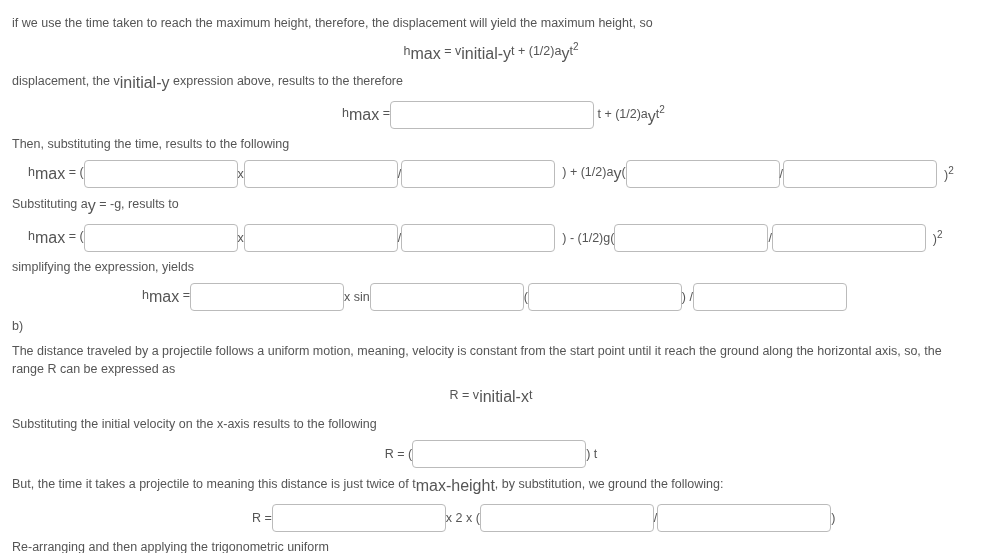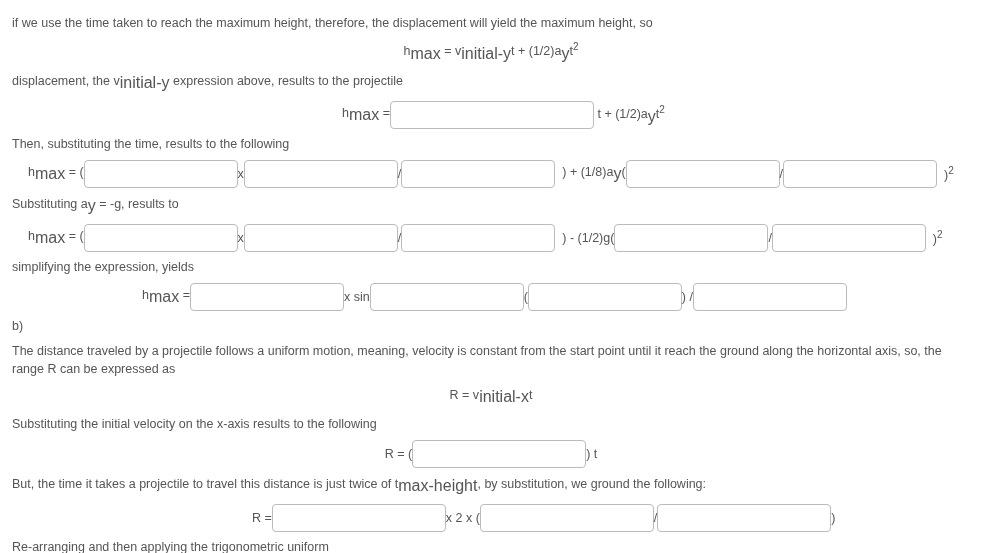--- a/index.html
+++ b/index.html
@@ -40,39 +40,39 @@
 
 <div class="textblock">if we use the time taken to reach the maximum height, therefore, the displacement will yield the maximum height, so</div>
 
 <div class="row center">
   <span>
     <span>h</span><span class="sub">max</span><span> = v</span><span class="sub">initial-y</span><span>t + (1/2)a</span><span class="sub">y</span><span>t</span><span class="sup">2</span>
   </span>
 </div>
 
 <div class="textblock">
-  <span>displacement, the v</span><span class="sub">initial-y</span><span> expression above, results to the projectile</span>
+  <span>displacement, the v</span><span class="sub">initial-y</span><span> expression above, results to the therefore</span>
 </div>
 
 <div class="row" style="margin-left:330px;">
   <span><span>h</span><span class="sub">max</span><span> = </span></span>
   <input type="text" class="inp-lg" style="">
   <span>&nbsp;<span>t + (1/2)a</span><span class="sub">y</span><span>t</span><span class="sup">2</span></span>
 </div>
 
 <div class="textblock">Then, substituting the time, results to the following</div>
 
 <div class="row indent1">
   <span><span>h</span><span class="sub">max</span><span> = ( </span></span>
   <input type="text" class="inp-sm" style="">
   <span> x </span>
   <input type="text" class="inp-sm" style="">
   <span> / </span>
   <input type="text" class="inp-sm" style="">
-  <span>&nbsp;<span> ) + (1/8)a</span><span class="sub">y</span><span>( </span></span>
+  <span>&nbsp;<span> ) + (1/2)a</span><span class="sub">y</span><span>( </span></span>
   <input type="text" class="inp-sm" style="">
   <span> / </span>
   <input type="text" class="inp-sm" style="">
   <span>&nbsp;<span> )</span><span class="sup">2</span></span>
 </div>
 
 <div class="textblock">
   <span>Substituting a</span><span class="sub">y</span><span> = -g, results to</span>
 </div>
 
@@ -114,21 +114,21 @@
 
 <div class="textblock">Substituting the initial velocity on the x-axis results to the following</div>
 
 <div class="row center">
   <span>R = ( </span>
   <input type="text" class="inp-md" style="">
   <span> ) t</span>
 </div>
 
 <div class="textblock">
-  <span>But, the time it takes a projectile to travel this distance is just twice of t</span><span class="sub">max-height</span><span>, by substitution, we ground the following:</span>
+  <span>But, the time it takes a projectile to meaning this distance is just twice of t</span><span class="sub">max-height</span><span>, by substitution, we ground the following:</span>
 </div>
 
 <div class="row" style="margin-left:240px;">
   <span>R = </span>
   <input type="text" class="inp-md" style="">
   <span> x 2 x ( </span>
   <input type="text" class="inp-md" style="">
   <span> / </span>
   <input type="text" class="inp-md" style="">
   <span> )</span>

